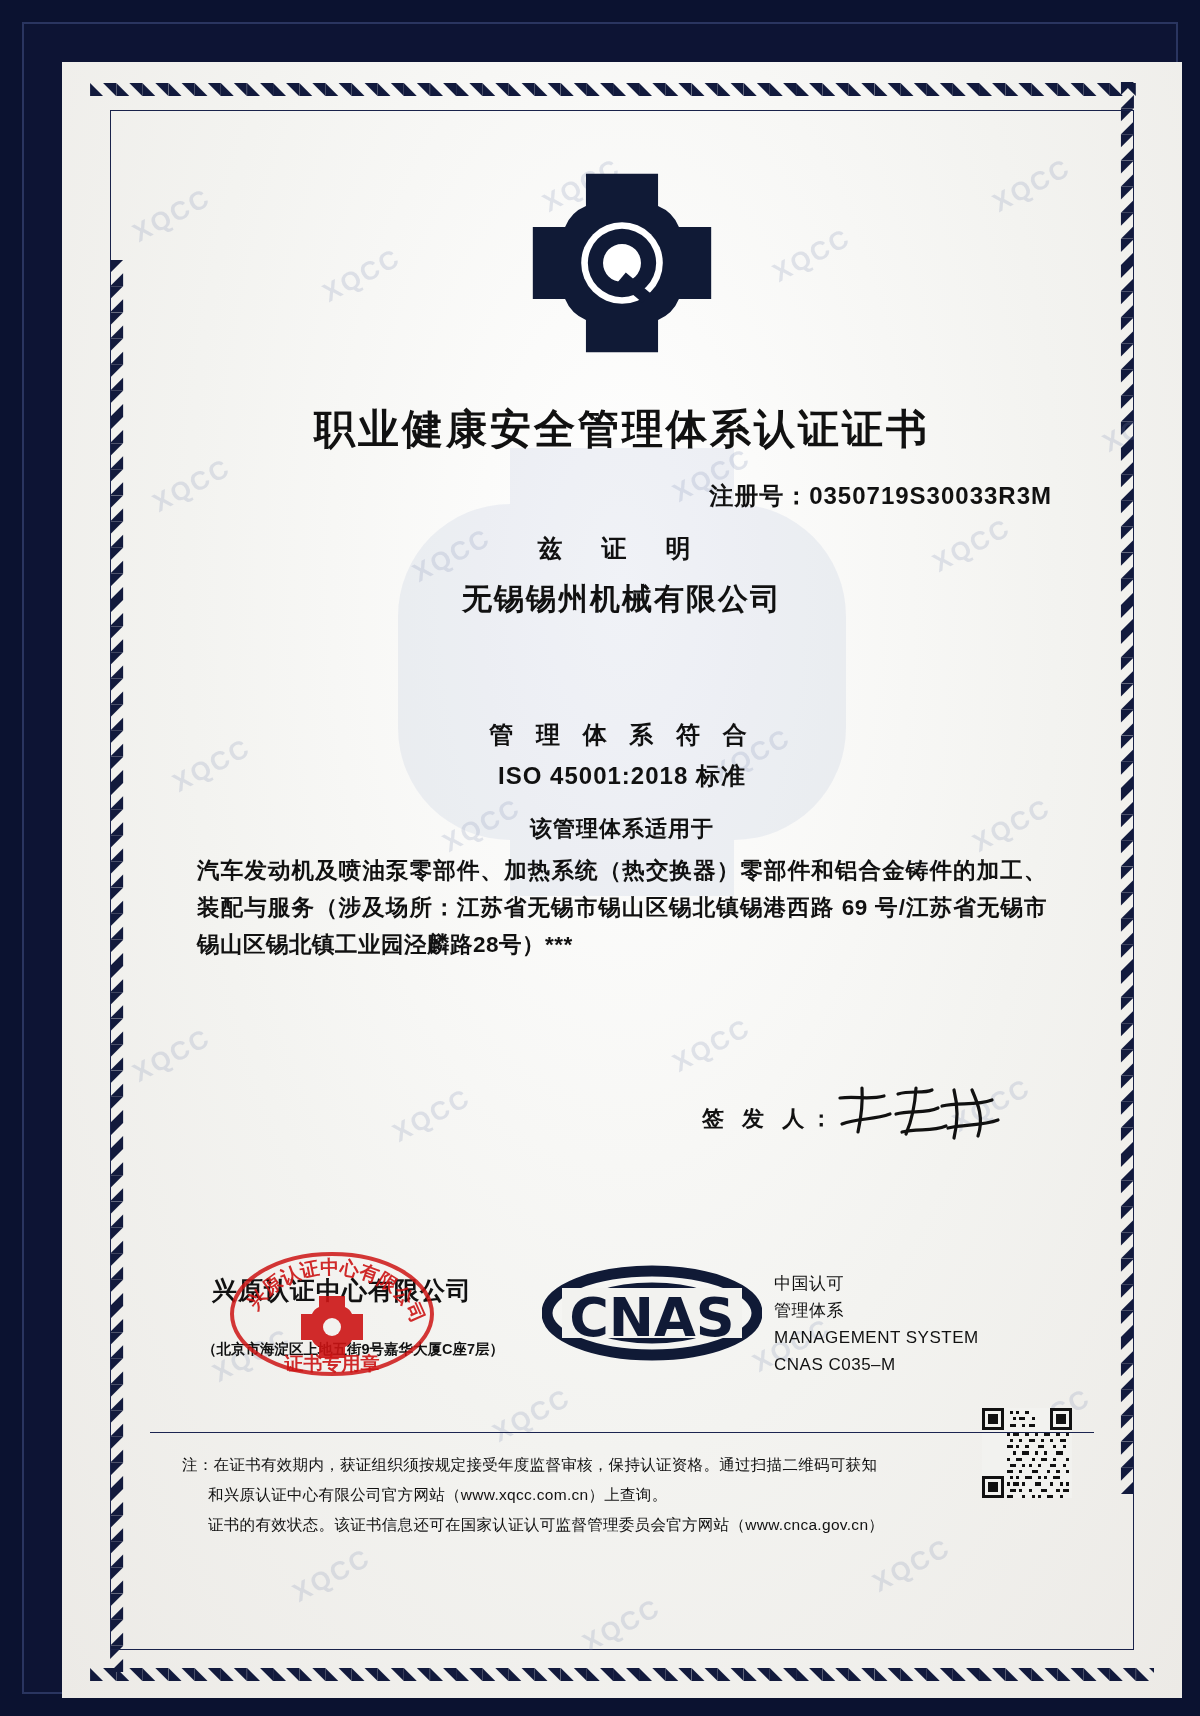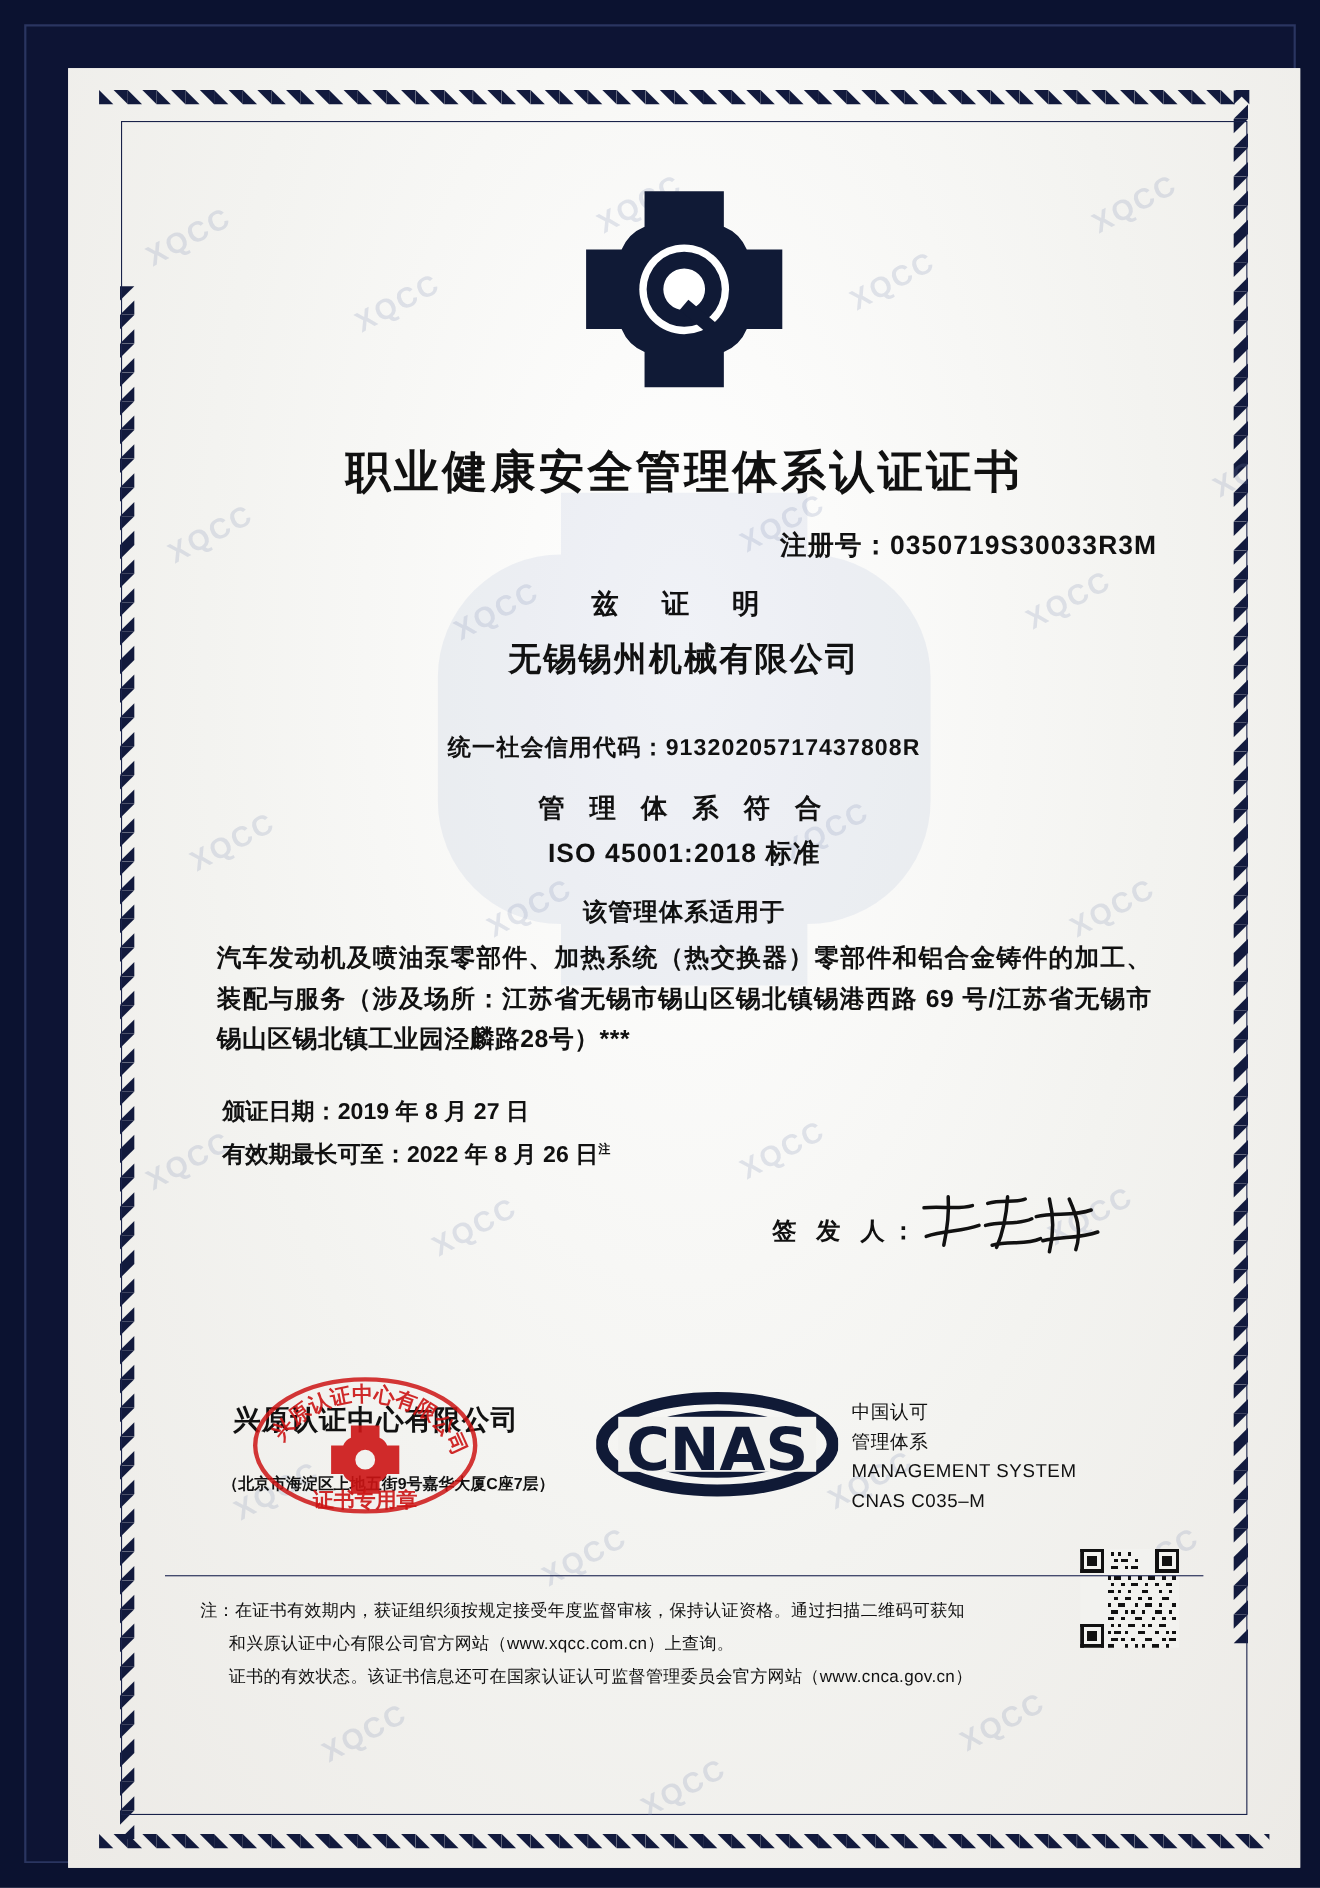--- a/index.html
+++ b/index.html
@@ -198,31 +198,26 @@
       </svg>
 
       <div class="title">职业健康安全管理体系认证证书</div>
 
       <div class="reg-no">
         <span>注册号：</span><span>0350719S30033R3M</span>
       </div>
 
       <div class="center-line l-company">无锡锡州机械有限公司</div>
       <div class="center-line l-ciz">兹 证 明</div>
-      <div class="center-line l-credit">统一社会信用代码：91320205717437808R</div>
       <div class="center-line l-conform">管 理 体 系 符 合</div>
       <div class="center-line l-std">ISO 45001:2018 标准</div>
       <div class="center-line l-scope-head">该管理体系适用于</div>
 
       <div class="scope">汽车发动机及喷油泵零部件、加热系统（热交换器）零部件和铝合金铸件的加工、装配与服务（涉及场所：江苏省无锡市锡山区锡北镇锡港西路 69 号/江苏省无锡市锡山区锡北镇工业园泾麟路28号）***</div>
 
-      <div class="dates">
-        <div>颁证日期：2019 年 8 月 27 日</div>
-        <div><span>有效期最长可至：2022 年 8 月 26 日</span><sup>注</sup></div>
-      </div>
 
       <div class="issuer">签 发 人：</div>
       <svg class="sig-svg" viewBox="0 0 180 70">
         <g fill="none" stroke="#111" stroke-width="3.2" stroke-linecap="round">
           <path d="M8 18 C24 16, 38 20, 52 16"></path>
           <path d="M30 8 C31 24, 29 38, 26 52"></path>
           <path d="M10 44 C26 38, 42 40, 58 34"></path>
           <path d="M66 14 C78 10, 92 14, 100 10"></path>
           <path d="M84 8 C83 24, 80 40, 74 54"></path>
           <path d="M64 34 C78 30, 94 34, 106 28"></path>

